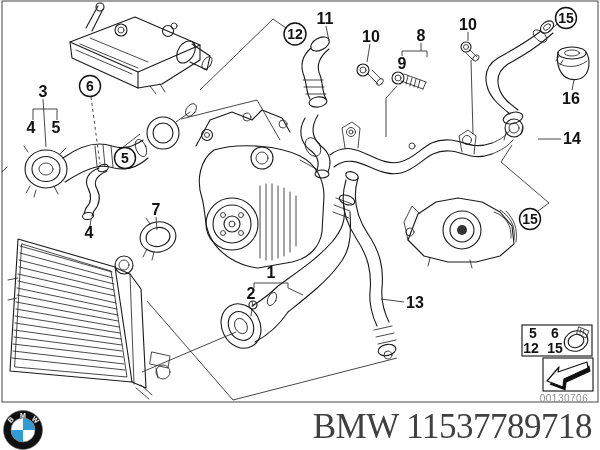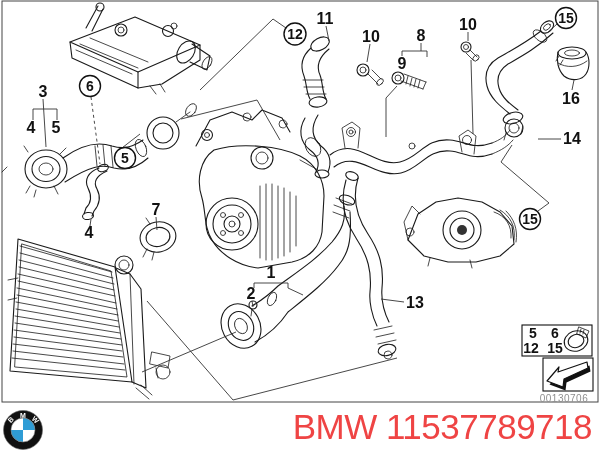--- a/index.html
+++ b/index.html
@@ -1,21 +1,21 @@
 <!DOCTYPE html>
 <html><head>
 <meta charset="utf-8">
 <style>
   html,body{margin:0;padding:0;background:#e8e8e8;}
   .page{position:relative;width:600px;height:450px;background:#fff;overflow:hidden;
         font-family:"Liberation Sans",sans-serif;}
   .diagram{position:absolute;left:0;top:0;}
   .footer{position:absolute;left:0;top:404px;width:600px;height:46px;background:#fff;}
-  .partno{position:absolute;right:8px;top:3px;font-size:35px;color:#ef4444;
-          font-family:Liberation Sans, sans-serif;letter-spacing:-0.5px;white-space:nowrap;}
+  .partno{position:absolute;right:8px;top:3px;font-size:35px;color:#404040;
+          font-family:Liberation Serif, serif;letter-spacing:-0.5px;white-space:nowrap;}
   .roundel{position:absolute;left:3px;top:6px;}
   svg .ln{stroke:#1a1a1a;stroke-width:1.1;fill:none;stroke-linecap:round;stroke-linejoin:round;}
   svg .ln2{stroke:#1a1a1a;stroke-width:0.8;fill:none;stroke-linecap:round;}
   svg .ldr{stroke:#333;stroke-width:0.9;fill:none;}
   svg .lbl{font-family:"Liberation Sans",sans-serif;font-weight:bold;font-size:16px;fill:#111;}
   svg .clbl{font-family:"Liberation Sans",sans-serif;font-weight:bold;font-size:14px;fill:#111;}
   svg .leg{font-family:"Liberation Sans",sans-serif;font-weight:bold;font-size:14px;fill:#111;}
   svg .dwg{font-family:"Liberation Sans",sans-serif;font-size:10px;fill:#8f8f8f;letter-spacing:0.5px;}
   svg .ccirc{stroke:#111;stroke-width:1.4;fill:#fff;}
 </style>

